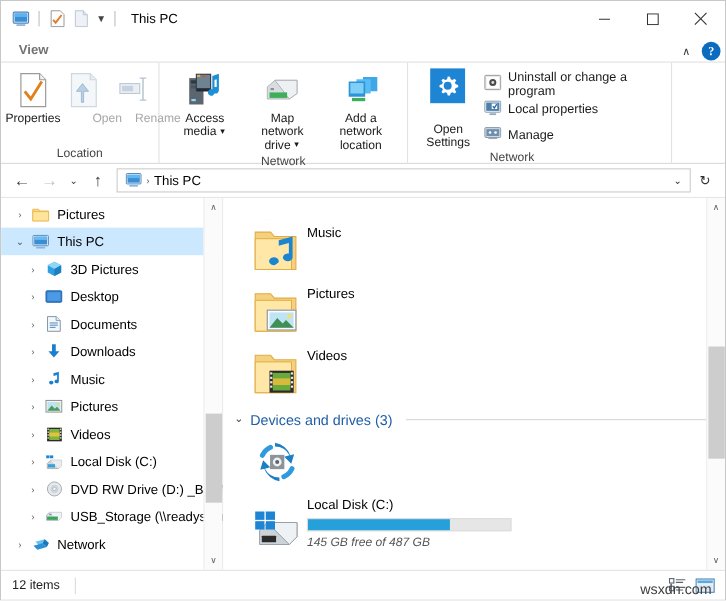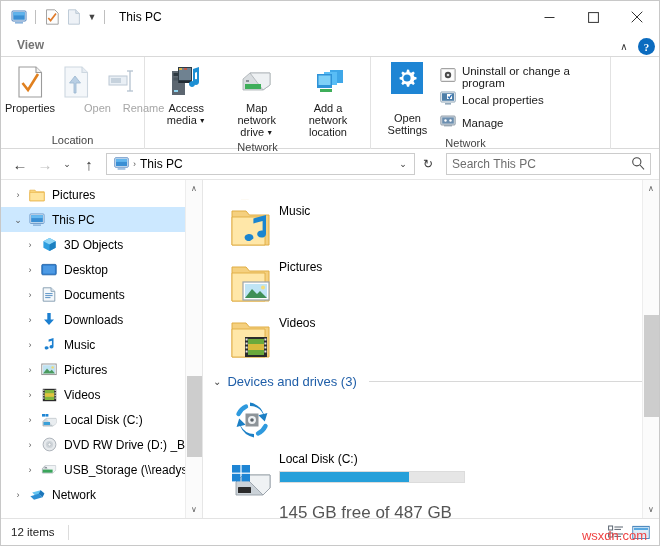--- a/index.html
+++ b/index.html
@@ -98,38 +98,38 @@
   .clabel { font-size:12px; color:#000; padding-top:4px; }
   .grouphdr { display:flex; align-items:center; padding-left:10px; height:26px; gap:6px; }
   .grouphdr .gchev { font-size:10px; color:#444; }
   .grouphdr .gtxt { font-size:13px; color:#1f5ea8; }
   .grouphdr .gline { flex:1; height:1px; background:#d8d8d8; margin-left:6px; margin-right:14px; }
   .drive-info { padding-top:2px; }
   .drive-name { font-size:12px; color:#000; }
   .pbar { width:186px; height:12px; background:#e6e6e6; border:1px solid #dcdcdc;
           margin-top:5px; }
   .pfill { height:100%; background:#26a0da; }
-  .pfree { font-size:17px; color:#555; margin-top:20px; }
+  .pfree { font-size:11px; color:#555; margin-top:4px;font-style:italic; }
 
   
   .vsb { position:absolute; top:0; right:0; width:17px; height:100%; background:#fbfbfb;
          border-left:1px solid #ededed; }
   .sb-arrow { height:17px; display:flex; align-items:center; justify-content:center;
               font-size:8px; color:#606060; }
   .sb-arrow.bottom { position:absolute; bottom:0; width:100%; }
   .sb-thumb { position:absolute; left:1px; width:15px; background:#cdcdcd; }
 
   
   .statusbar { height:27px; background:#fff; border-top:1px solid #e3e3e3; display:flex;
                align-items:center; flex:none; position:relative; padding-left:10px; }
   .status-txt { font-size:11.5px; color:#222; }
   .status-sep { width:1px; height:15px; background:#dcdcdc; margin-left:14px; }
   .viewbtns { position:absolute; right:7px; display:flex; gap:3px; align-items:center; }
   .vbtn { width:22px; height:20px; display:flex; align-items:center; justify-content:center; }
-  .watermark { position:absolute; right:12px; bottom:2px; font-size:13px; color:#ef4444;
+  .watermark { position:absolute; right:12px; bottom:2px; font-size:13px; color:#404040;
                font-family:"Liberation Sans", sans-serif; letter-spacing:0px; }
 </style>
 </head>
 <body>
 
 <div class="window">
 
   <div class="titlebar">
     <div class="qat">
       <div class="qat-ico">
@@ -340,29 +340,20 @@
           <rect x="1.9" y="1.9" width="11.2" height="7.2" fill="#3a8fd4"></rect>
           <rect x="1.9" y="1.9" width="11.2" height="3" fill="#63b6ee"></rect>
           <rect x="3.6" y="11.2" width="7.8" height="1.5" fill="#8ab4dd"></rect>
         </svg>
       </span>
       <span class="addr-sep">›</span>
       <span class="addr-txt">This PC</span>
       <span class="addr-caret">⌄</span>
     </div>
     <div class="refresh">↻</div>
-    <div class="searchbox">
-      <span class="search-txt">Search This PC</span>
-      <span>
-        <svg width="14" height="14" viewBox="0 0 14 14">
-          <circle cx="5.8" cy="5.8" r="4.1" fill="none" stroke="#4a4a4a" stroke-width="1.1"></circle>
-          <line x1="9" y1="9" x2="13" y2="13.4" stroke="#4a4a4a" stroke-width="1.1"></line>
-        </svg>
-      </span>
-    </div>
   </div>
 
   <div class="body">
 
     <div class="navpane">
       <div class="tree">
 
         <div class="titem" style="padding-left:8px;">
           <span class="texp">›</span>
           <span class="tico">
@@ -389,21 +380,21 @@
 
         <div class="titem" style="padding-left:20px;">
           <span class="texp">›</span>
           <span class="tico">
             <svg width="15" height="15" viewBox="0 0 15 15">
               <path d="M7.5 1 L13.6 4.2 V10.8 L7.5 14 L1.4 10.8 V4.2 Z" fill="#2f9fe0"></path>
               <path d="M7.5 1 L13.6 4.2 L7.5 7.5 L1.4 4.2 Z" fill="#8fd6f7"></path>
               <path d="M7.5 7.5 L13.6 4.2 V10.8 L7.5 14 Z" fill="#1b7fc0"></path>
             </svg>
           </span>
-          <span class="tlabel">3D Objects</span>
+          <span class="tlabel">3D Pictures</span>
         </div>
 
         <div class="titem" style="padding-left:20px;">
           <span class="texp">›</span>
           <span class="tico">
             <svg width="16" height="14" viewBox="0 0 16 14">
               <rect x="0.8" y="1.4" width="14.4" height="10.4" rx="1" fill="#2f7fd0" stroke="#2565a8" stroke-width="0.9"></rect>
               <rect x="2.1" y="2.7" width="11.8" height="7.8" fill="#4d9ae4"></rect>
             </svg>
           </span>

